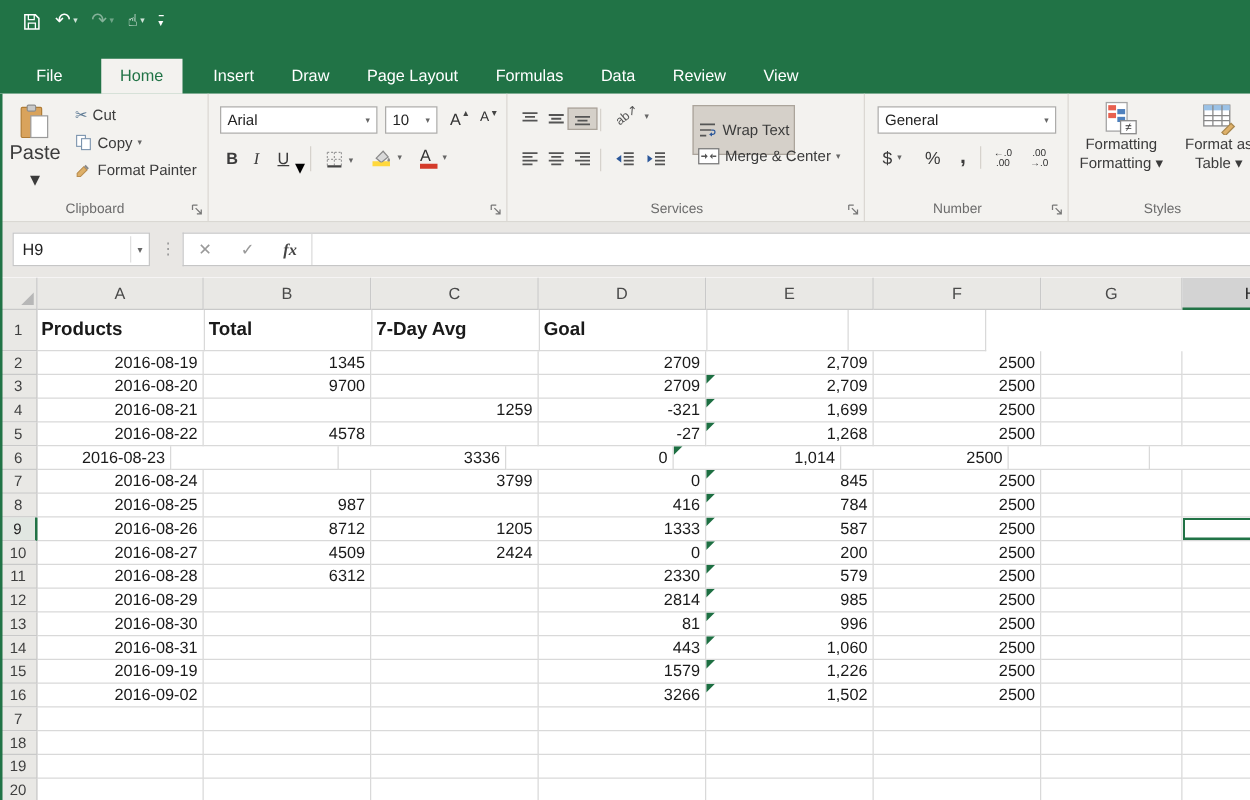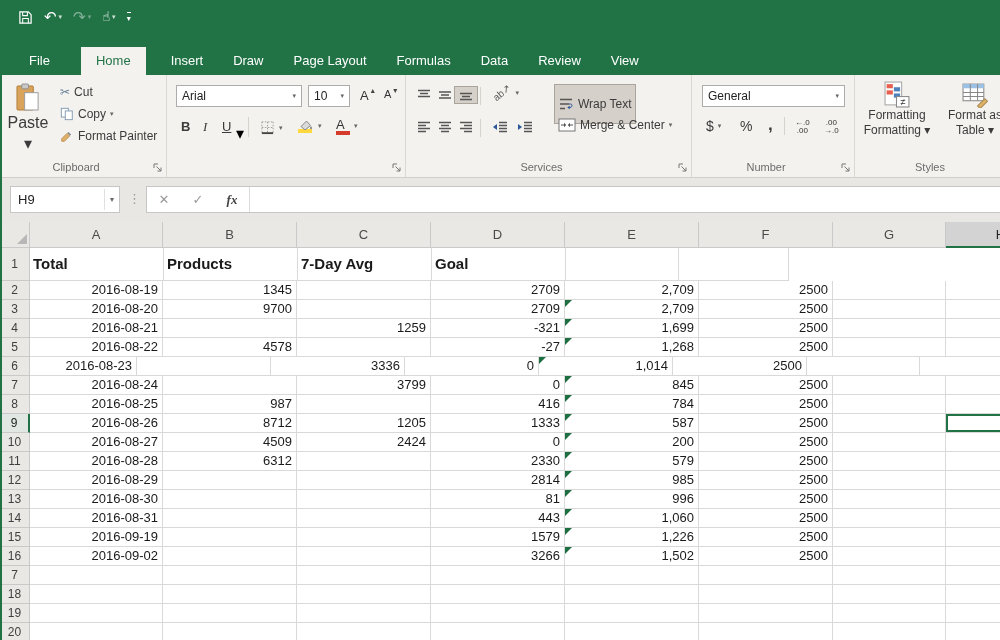--- a/index.html
+++ b/index.html
@@ -361,22 +361,22 @@
         <div class="chd" style="width:134px">B</div>
         <div class="chd" style="width:134px">C</div>
         <div class="chd" style="width:134px">D</div>
         <div class="chd" style="width:134px">E</div>
         <div class="chd" style="width:134px">F</div>
         <div class="chd" style="width:113px">G</div>
         <div class="chd selcol" style="width:110px">H</div>
       </div>
       <div class="srow" style="height:33px">
         <div class="rh">1</div>
+        <div class="cell hdrcell" style="width:134px">Products</div>
         <div class="cell hdrcell" style="width:134px">Total</div>
-        <div class="cell hdrcell" style="width:134px">Products</div>
         <div class="cell hdrcell" style="width:134px">7-Day Avg</div>
         <div class="cell hdrcell" style="width:134px">Goal</div>
         <div class="cell hdrcell" style="width:113px"></div>
         <div class="cell hdrcell" style="width:110px"></div>
       </div>
       <div class="srow">
         <div class="rh">2</div>
         <div class="cell" style="width:133px">2016-08-19</div>
         <div class="cell" style="width:134px">1345</div>
         <div class="cell" style="width:134px"></div>

